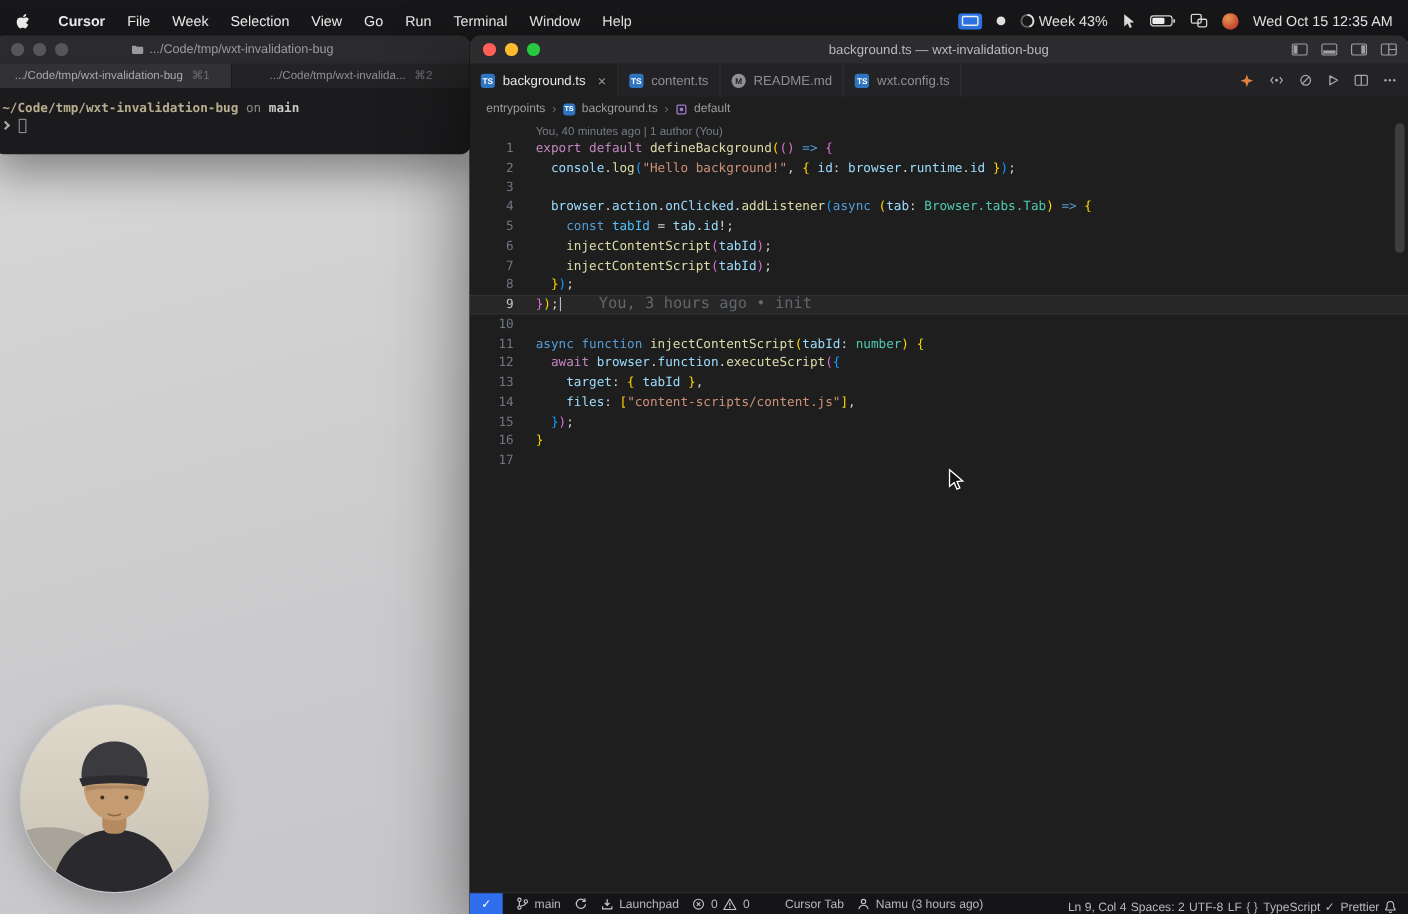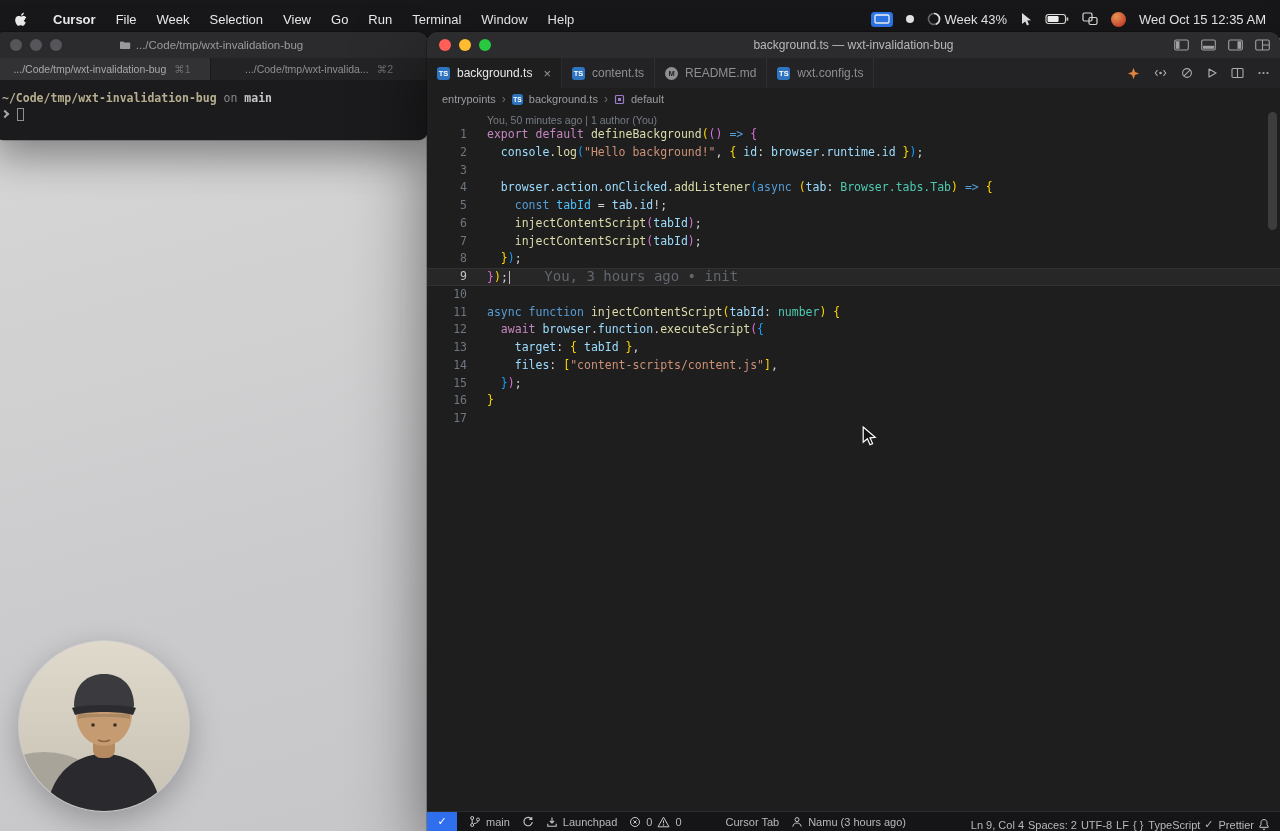--- a/index.html
+++ b/index.html
@@ -97,21 +97,21 @@
                background:rgba(120,120,120,.35); }
 
   .statusbar { position:absolute; left:0; right:0; bottom:0; height:20px; background:#151517;
                border-top:1px solid #2c2c2f; display:flex; align-items:center;
                color:#b8b8bc; font-size:11px; }
   .sb-left { display:flex; align-items:center; gap:12px; height:100%; }
   .sb-right { margin-left:auto; display:flex; align-items:flex-end; gap:4px; padding-right:10px; height:100%; }
   .sb-item { display:flex; align-items:center; gap:5px; white-space:nowrap; }
   .remote { width:30px; height:100%; background:#2f6fed; color:#fff; display:flex;
             align-items:center; justify-content:center; font-size:11px; margin-right:0; }
-  .sb-gap { margin-left:32px; }
+  .sb-gap { margin-left:20px; }
 
   
   .webcam { position:absolute; left:18px; top:640px; width:172px; height:172px; border-radius:50%;
             box-shadow:0 10px 30px rgba(0,0,0,.25); }
   .pointer { position:absolute; left:862px; top:426px; }
   svg { display:block; }
 </style>
 </head>
 <body>
 
@@ -309,21 +309,21 @@
       <span>
           <svg width="11" height="11" viewBox="0 0 11 11">
             <rect x="1.5" y="1.5" width="8" height="8" rx="1" fill="none" stroke="#9b7cc8" stroke-width="1.2"></rect>
             <rect x="4" y="4" width="3" height="3" fill="#9b7cc8"></rect>
           </svg>
         </span>
       <span>default</span>
     </div>
 
     <div class="editor">
-      <div class="codelens">You, 50 minutes ago | 1 author (You)</div>
+      <div class="codelens">You, 40 minutes ago | 1 author (You)</div>
       <div>
           <div class="line">
             <span class="ln">1</span>
             <span class="code"><span class="tk-k1">export</span><span class="tk-d"> </span><span class="tk-k1">default</span><span class="tk-d"> </span><span class="tk-fn">defineBackground</span><span class="tk-g">(</span><span class="tk-u">()</span><span class="tk-d"> </span><span class="tk-k2">=&gt;</span><span class="tk-d"> </span><span class="tk-u">{</span></span>
           </div>
           <div class="line">
             <span class="ln">2</span>
             <span class="code"><span class="tk-d">  </span><span class="tk-v">console</span><span class="tk-d">.</span><span class="tk-fn">log</span><span class="tk-b">(</span><span class="tk-s">"Hello background!"</span><span class="tk-d">, </span><span class="tk-g">{</span><span class="tk-d"> </span><span class="tk-v">id</span><span class="tk-d">: </span><span class="tk-v">browser</span><span class="tk-d">.</span><span class="tk-v">runtime</span><span class="tk-d">.</span><span class="tk-v">id</span><span class="tk-d"> </span><span class="tk-g">}</span><span class="tk-b">)</span><span class="tk-d">;</span></span>
           </div>
           <div class="line">

